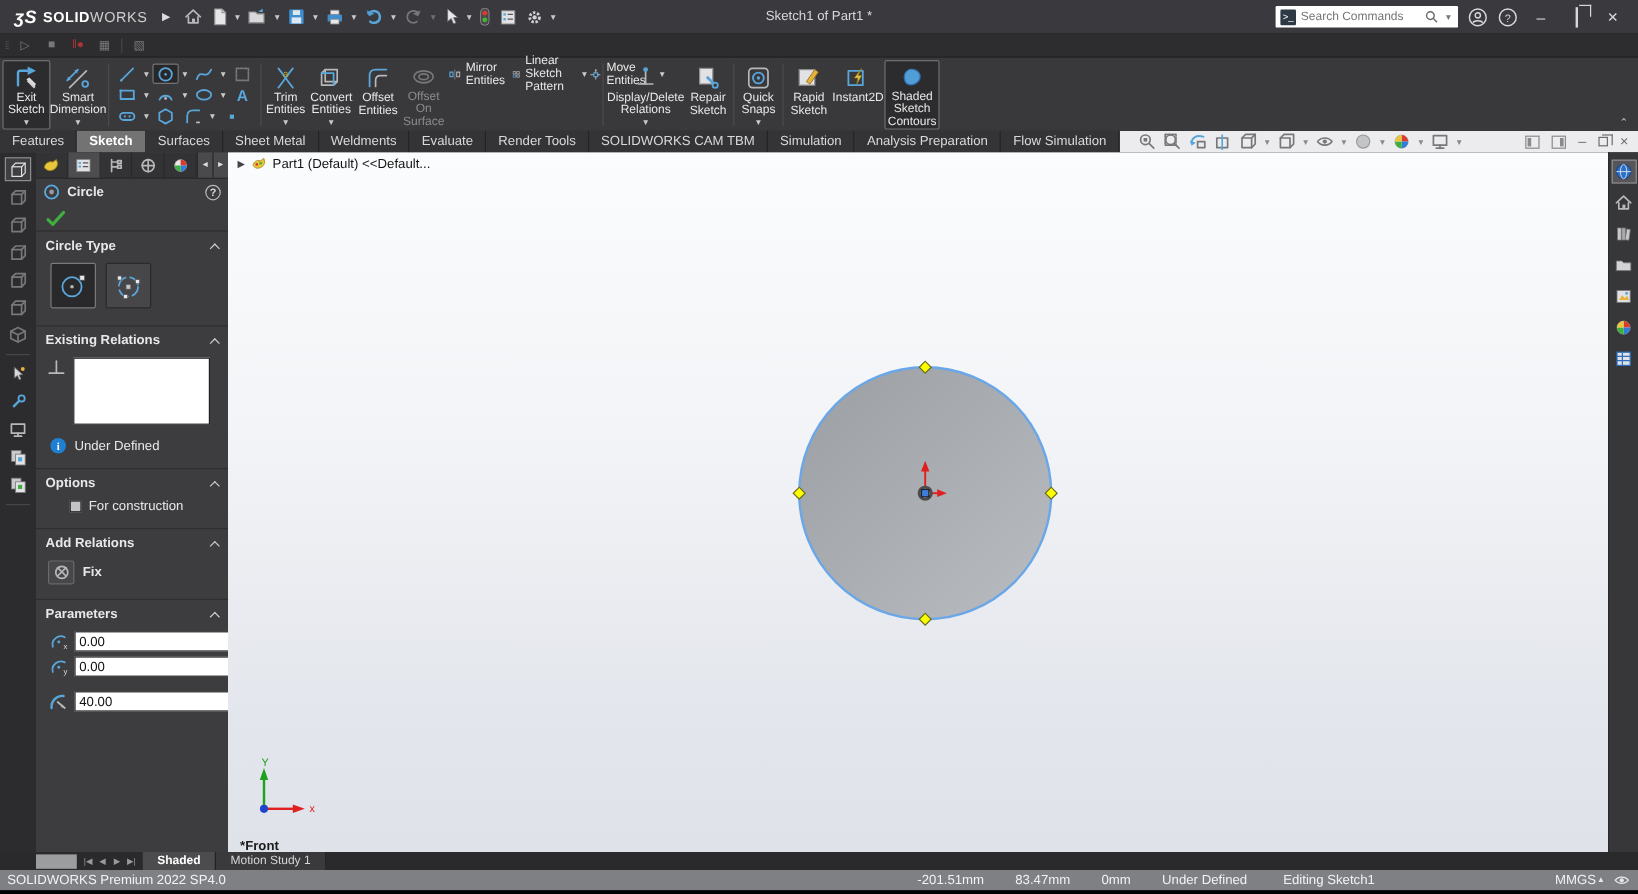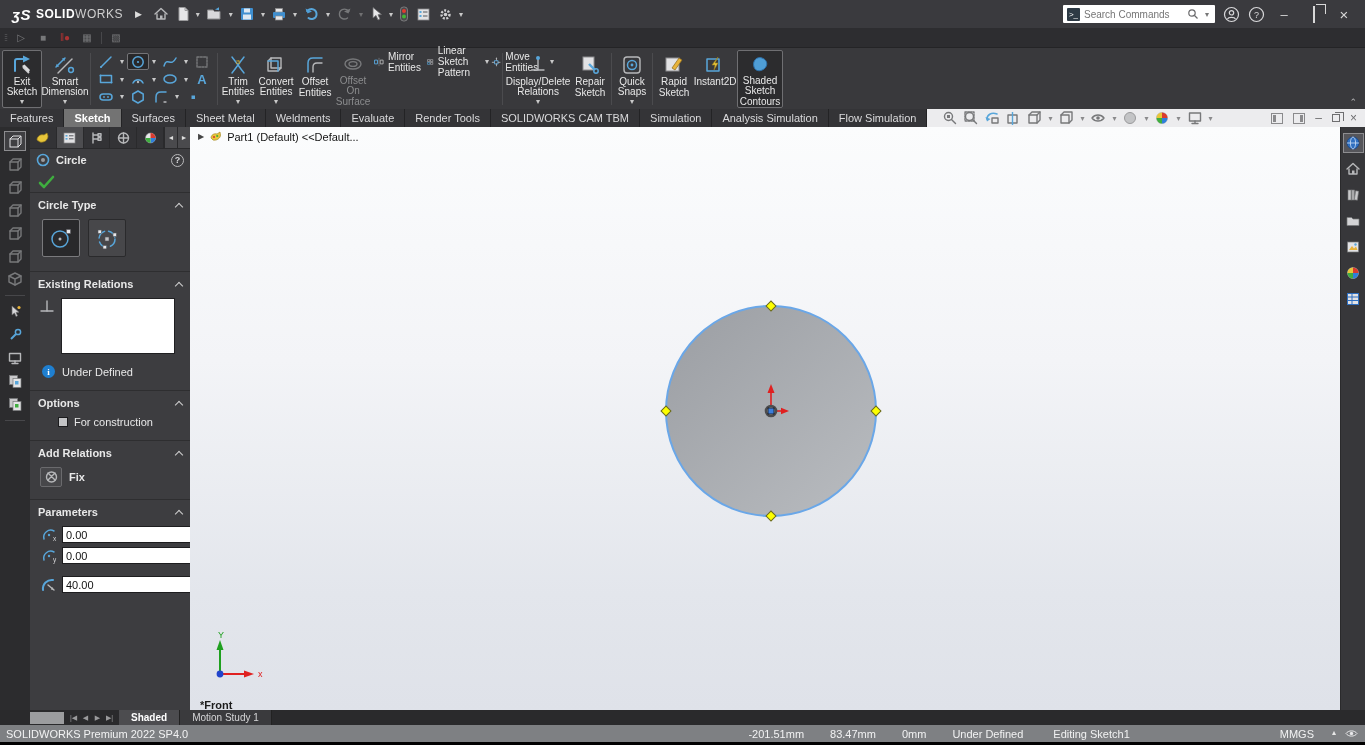--- a/index.html
+++ b/index.html
@@ -122,21 +122,21 @@
   .hscroll{width:34px;background:#9c9d9f;margin:2px 0 1px 30px}
   .navbtns{display:flex;align-items:center;color:#9a9a9c;font-size:7px;gap:1px;padding:0 4px}
   .navbtns span{width:11px;text-align:center}
   .btab{display:flex;align-items:center;padding:0 12px;color:#d5d5d7;background:#3a3a3d;border-right:1px solid #222;white-space:nowrap}
   .btab.active{background:#4c4c4f;color:#fff;font-weight:bold}
   
   .statusbar{height:17px;background:#7e8083;color:#f2f2f3;font-size:11px;display:flex;align-items:center;flex:none;padding:0 6px}
   .statusbar .coords{margin-left:auto;display:flex;gap:0}
   .statusbar .coords span{margin-right:26px}
   .statusbar .st{margin-right:30px}
-  .statusbar .units{margin-left:120px;margin-right:6px;display:flex;align-items:flex-start;gap:16px}
+  .statusbar .units{margin-left:120px;margin-right:6px;display:flex;align-items:flex-start;gap:0}
   .statusbar .units .dd{color:#e8e8e8}
   .bottomedge{height:3px;background:#000;flex:none}
 </style>
 </head>
 <body>
 
 <div class="app">
 
   <div class="titlebar">
     <div class="logo">
@@ -219,20 +219,21 @@
           </svg>
         </span>
       <span class="qabtn">
           <svg width="15" height="15" viewBox="0 0 15 15">
             <circle cx="7.5" cy="7.5" r="4" fill="none" stroke="#d0d0d2" stroke-width="2.4" stroke-dasharray="2 1.4"></circle>
             <circle cx="7.5" cy="7.5" r="1.8" fill="#d0d0d2"></circle>
           </svg>
         </span>
       <span class="dd">▾</span>
     </div>
+    <div class="title-center">Sketch1 of Part1 *</div>
     <div class="tb-right">
       <div class="searchbox">
         <span class="cmd">&gt;_</span>
         <input placeholder="Search Commands" style="">
         <svg width="12" height="12" viewBox="0 0 12 12">
             <circle cx="5" cy="5" r="3.2" fill="none" stroke="#6a6a6c" stroke-width="1.2"></circle>
             <line x1="7.5" y1="7.5" x2="10.5" y2="10.5" stroke="#6a6a6c" stroke-width="1.2"></line>
           </svg>
         <span class="dd" style="color:#777">▾</span>
       </div>
@@ -511,21 +512,21 @@
     <div class="tabs">
       <span class="rtab">Features</span>
       <span class="rtab active">Sketch</span>
       <span class="rtab">Surfaces</span>
       <span class="rtab">Sheet Metal</span>
       <span class="rtab">Weldments</span>
       <span class="rtab">Evaluate</span>
       <span class="rtab">Render Tools</span>
       <span class="rtab">SOLIDWORKS CAM TBM</span>
       <span class="rtab">Simulation</span>
-      <span class="rtab">Analysis Simulation</span>
+      <span class="rtab">Analysis Preparation</span>
       <span class="rtab">Flow Simulation</span>
     </div>
     <div class="hud">
       <span class="hudbtn">
           <svg width="16" height="16" viewBox="0 0 16 16">
             <circle cx="6.5" cy="6.5" r="4" class="dy"></circle>
             <line x1="9.5" y1="9.5" x2="13.5" y2="13.5" class="dy" stroke-width="2"></line>
             <rect x="5" y="5" width="3" height="3" class="fd"></rect>
           </svg>
         </span>

